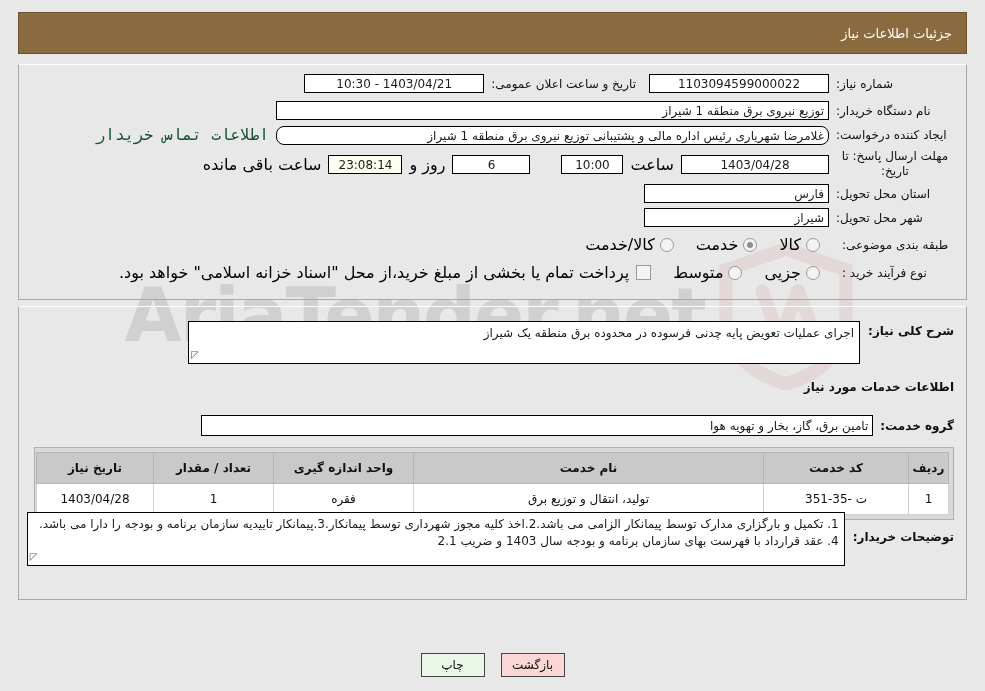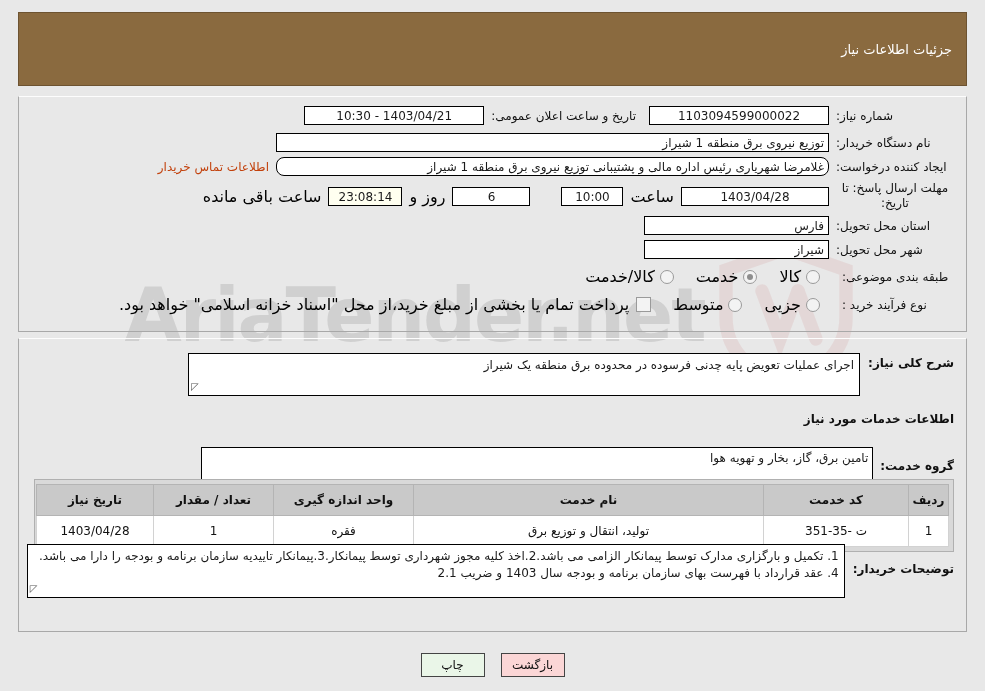--- a/index.html
+++ b/index.html
@@ -31,21 +31,21 @@
   }
 
   
   .page{position:relative;z-index:2;padding:0 18px;}
   .titlebar{
     margin:12px 0 0 0;
     height:40px;
     background:#8a6a3f;
     border:1px solid #6d5331;
     display:flex;align-items:center;
-    padding:16px 14px;
+    padding:0 14px;
   }
   .titlebar .t{
     color:#ffffff;font-size:13px;font-weight:400;
     font-family:"DejaVu Sans",sans-serif;
   }
 
   
   .panel{
     border:1px solid #a8a8a8;
     border-top:1px solid #fdfdfd;
@@ -75,21 +75,21 @@
     box-sizing:border-box;
     overflow:hidden;
     white-space:nowrap;
     font-family:"DejaVu Sans",sans-serif;
   }
   .fld.ctr{text-align:center;}
   .fld.rt{text-align:right;}
   .fld.cream{background:#fffff0;text-align:center;}
 
   .mini{font-size:16px;color:#000000;white-space:nowrap;}
-  .link{color:#c2410c;font-size:12px;white-space:nowrap;cursor:pointer;}
+  .link{color:#14532d;font-size:16px;white-space:nowrap;cursor:pointer;font-family:Liberation Mono, monospace;}
 
   
   .abs{position:absolute;}
 
   
   .radio{
     width:12px;height:12px;border-radius:50%;
     border:1px solid #9a9a9a;background:#f3f3f3;
     display:inline-block;position:relative;flex:none;
   }
@@ -271,21 +271,21 @@
         <span class="grip">◸</span>
       </span>
     </div>
 
     <div class="abs" style="top:73px;right:12px;">
       <span class="sec-title">اطلاعات خدمات مورد نیاز</span>
     </div>
 
     <div class="abs row" style="top:108px;right:12px;">
       <span class="bold-lbl">گروه خدمت:</span>
-      <span class="fld rt" style="width:672px;height:38px;line-height:21px;">تامین برق، گاز، بخار و تهویه هوا</span>
+      <span class="fld rt" style="width:672px;height:21px;line-height:21px;">تامین برق، گاز، بخار و تهویه هوا</span>
     </div>
 
     <div class="abs tbl-wrap" style="top:140px;right:12px;">
       <table class="items">
         <colgroup>
           <col style="width:40px">
             <col style="width:145px">
             <col style="width:350px">
           <col style="width:140px">
             <col style="width:120px">

